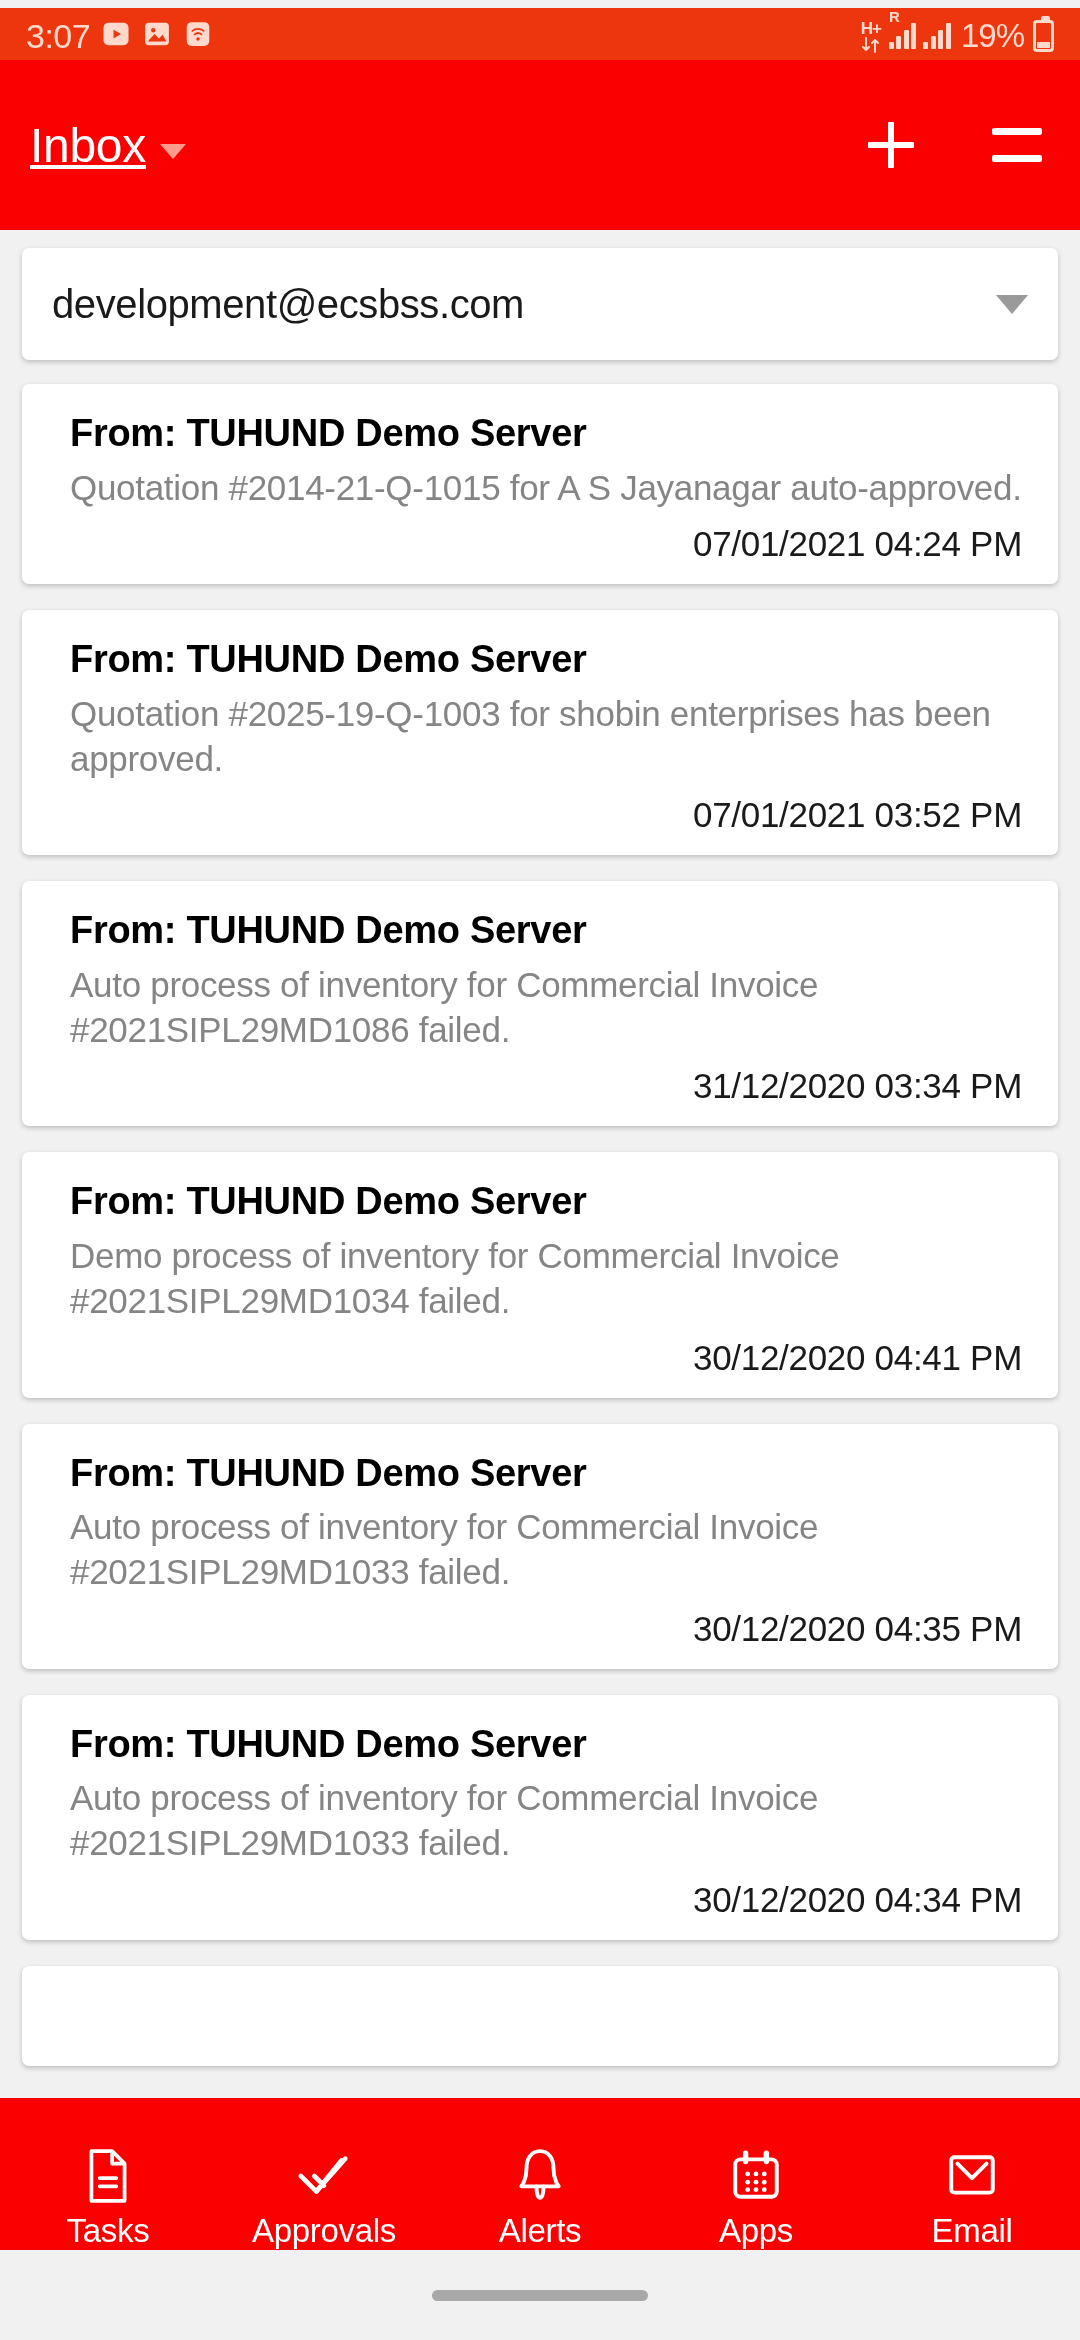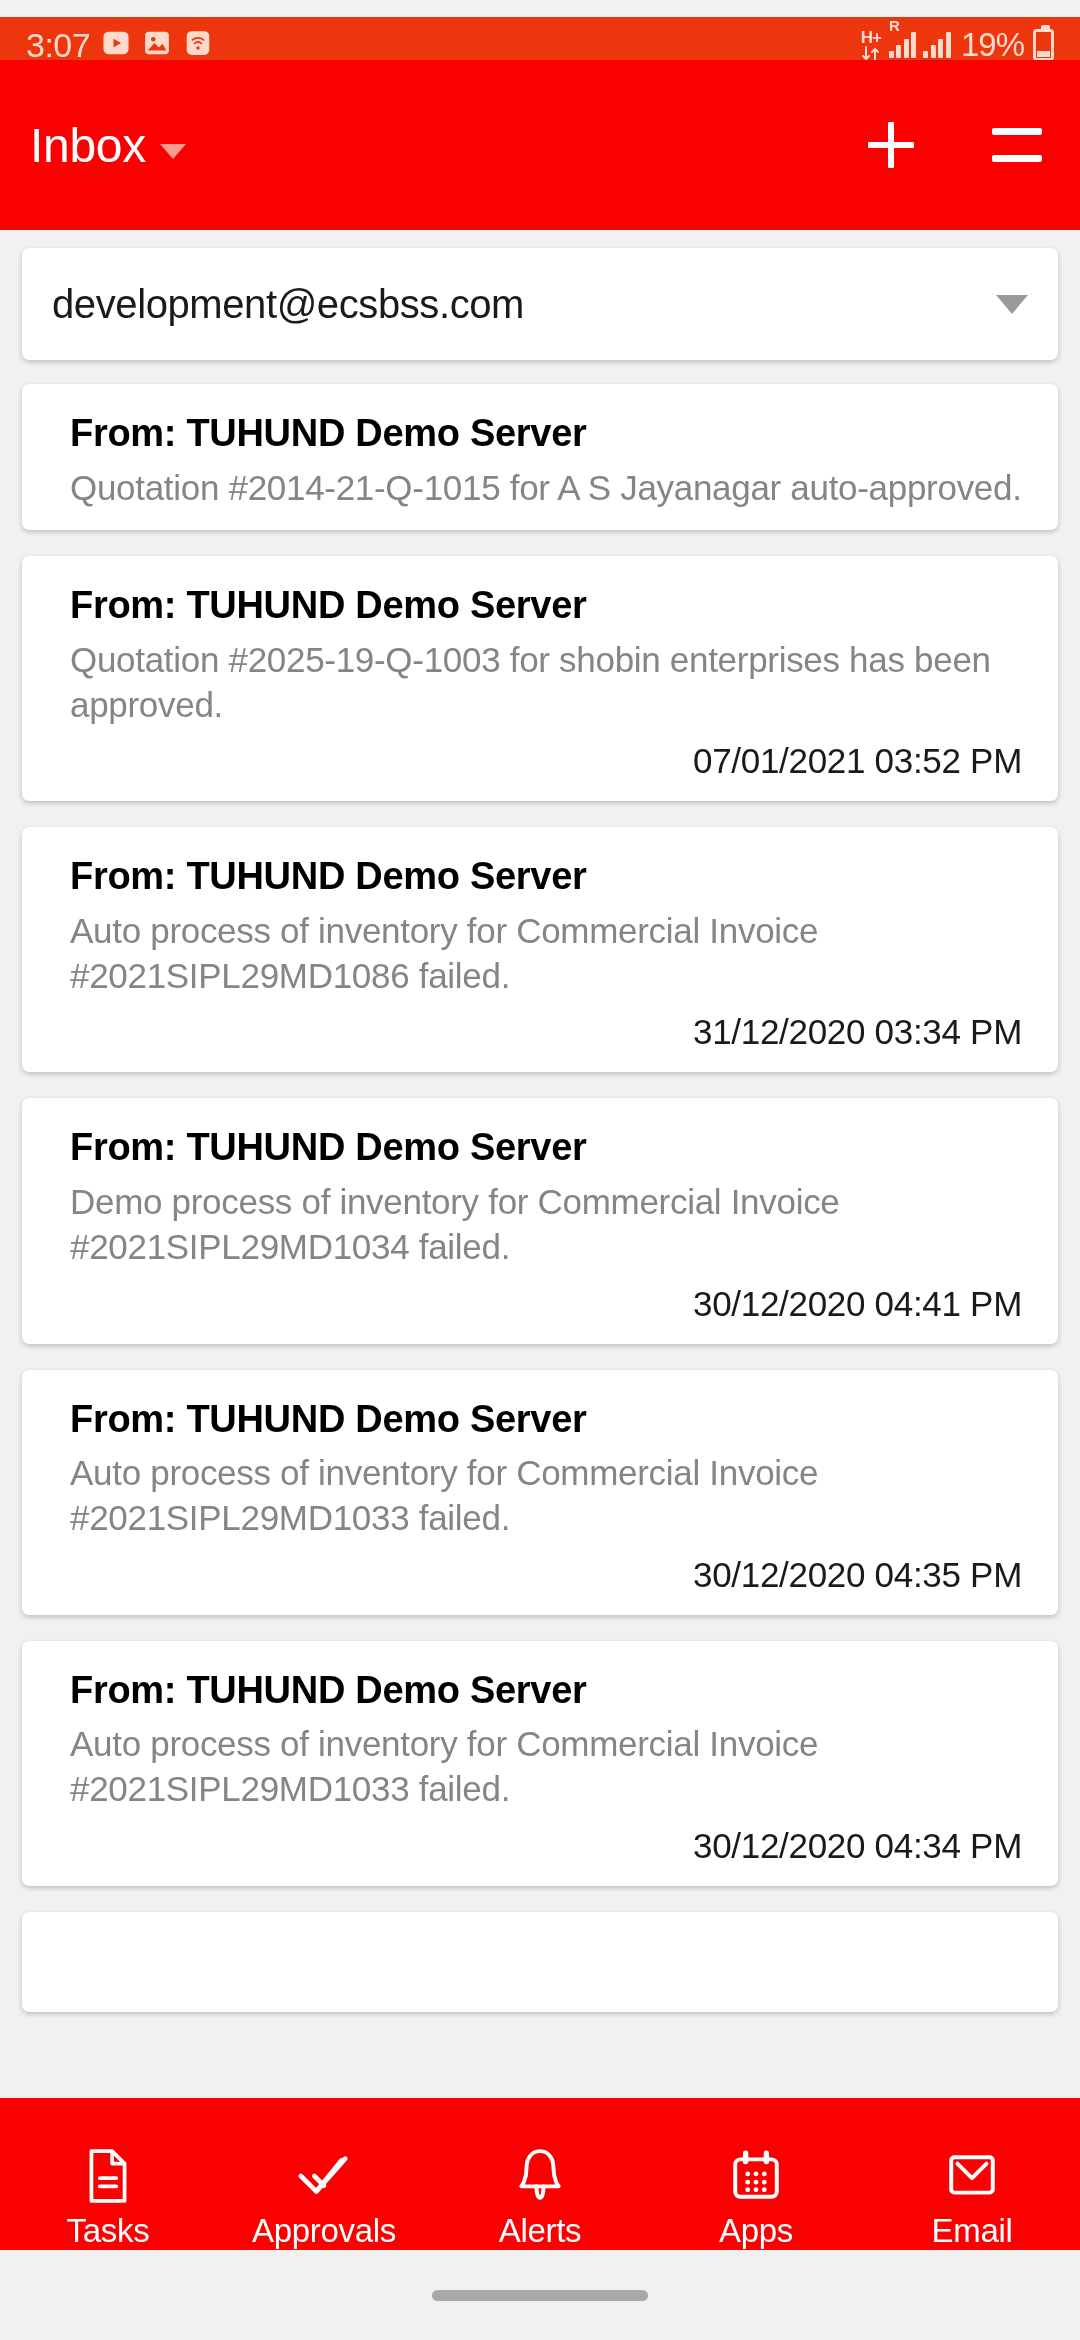--- a/index.html
+++ b/index.html
@@ -6,21 +6,21 @@
   html, body {
     width:1080px; height:2340px;
     background:#f0f0f0;
     font-family:"Liberation Sans", sans-serif;
     overflow:hidden;
   }
   #screen { position:relative; width:1080px; height:2340px; overflow:hidden; background:#f1f1f1; }
 
   
   .statusbar {
-    position:absolute; top:17px; left:0; width:1080px; height:56px;
+    position:absolute; top:8px; left:0; width:1080px; height:56px;
     background:#ee360e; display:flex; align-items:center;
     padding:0 26px; color:#ffd9cc;
   }
   .sb-left { display:flex; align-items:center; gap:11px; }
   .sb-time { font-size:34px; color:#ffd9cc; letter-spacing:-0.5px; }
   .sb-ico { display:block; }
   .sb-right { margin-left:auto; display:flex; align-items:center; gap:7px; }
   .hplus { display:flex; flex-direction:column; align-items:center; line-height:1; }
   .hplus .t { font-size:17px; font-weight:bold; letter-spacing:-1px; }
   .roam { position:relative; display:flex; align-items:flex-end; }
@@ -32,21 +32,21 @@
   .sb-batt-txt { font-size:33px; color:#ffd9cc; letter-spacing:-1px; margin-left:3px; }
   .batt { width:21px; height:32px; border:3px solid #ffd9cc; border-radius:4px; position:relative; margin-left:2px; }
   .batt:before { content:""; position:absolute; top:-7px; left:5px; width:9px; height:5px; background:#ffd9cc; border-radius:2px 2px 0 0; }
   .batt:after { content:""; position:absolute; bottom:1px; left:1px; right:1px; height:6px; background:#ffd9cc; }
 
   
   .appbar {
     position:absolute; top:60px; left:0; width:1080px; height:170px;
     background:#fb0000; display:flex; align-items:center; padding:0 30px;
   }
-  .appbar-title { font-size:48px; color:#ffffff; font-weight:400; letter-spacing:-0.3px; }
+  .appbar-title { font-size:48px; color:#ffffff; font-weight:400; letter-spacing:-0.3px;text-decoration:underline; }
   .title-caret {
     width:0;height:0;border-left:13px solid transparent;border-right:13px solid transparent;
     border-top:15px solid #ff9b8c; margin-left:14px; margin-top:12px;
   }
   .appbar-actions { margin-left:auto; display:flex; align-items:center; gap:78px; padding-right:8px; }
   .plus-ico { position:relative; width:46px; height:46px; }
   .plus-ico:before,.plus-ico:after { content:""; position:absolute; background:#fff; border-radius:1px; }
   .plus-ico:before { left:0; top:20px; width:46px; height:6px; }
   .plus-ico:after { top:0; left:20px; width:6px; height:46px; }
   .burger { width:50px; height:34px; display:flex; flex-direction:column; justify-content:space-between; }
@@ -163,20 +163,21 @@
 
     <div class="card account-card">
       <span class="account-email">development@ecsbss.com</span>
       <span class="account-caret"></span>
     </div>
 
     <div id="mail-list">
         <div class="card">
           <div class="mail-from">From: TUHUND Demo Server</div>
           <div class="mail-body">Quotation #2014-21-Q-1015 for A S Jayanagar auto-approved.</div>
+          <div class="mail-time">07/01/2021 04:24 PM</div>
         </div>
         <div class="card">
           <div class="mail-from">From: TUHUND Demo Server</div>
           <div class="mail-body">Quotation #2025-19-Q-1003 for shobin enterprises has been approved.</div>
           <div class="mail-time">07/01/2021 03:52 PM</div>
         </div>
         <div class="card">
           <div class="mail-from">From: TUHUND Demo Server</div>
           <div class="mail-body">Auto process of inventory for Commercial Invoice #2021SIPL29MD1086 failed.</div>
           <div class="mail-time">31/12/2020 03:34 PM</div>

